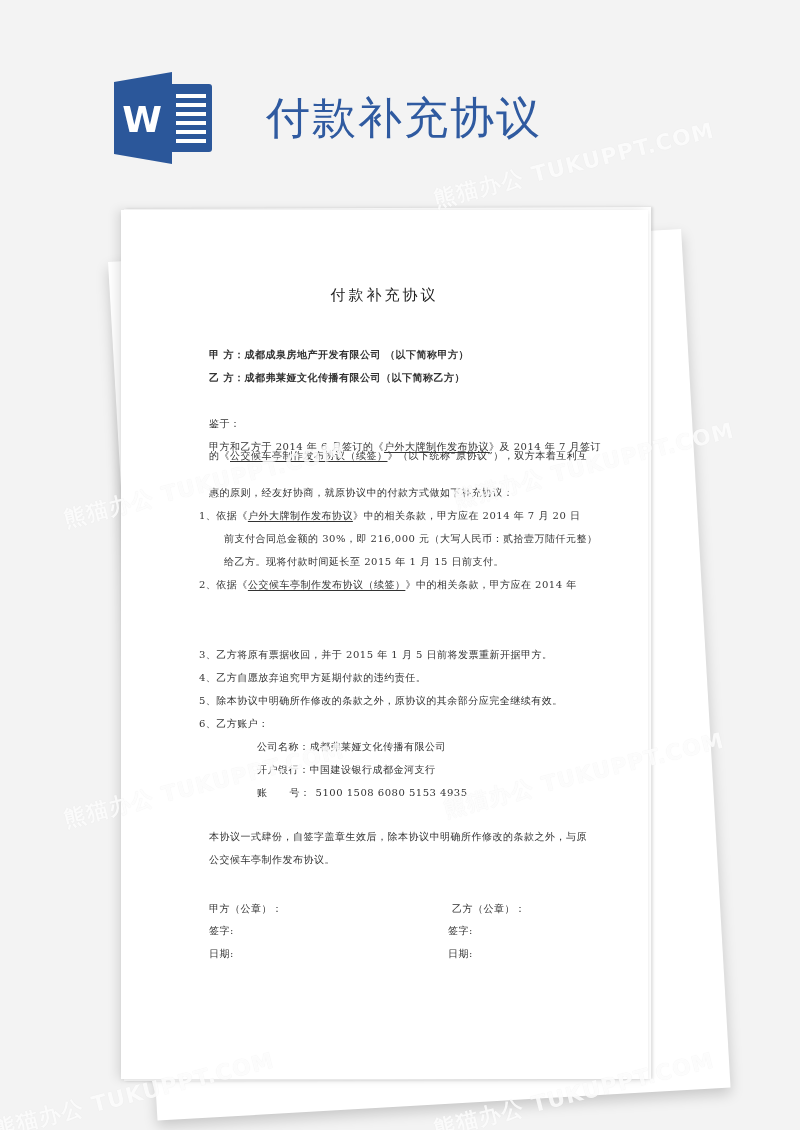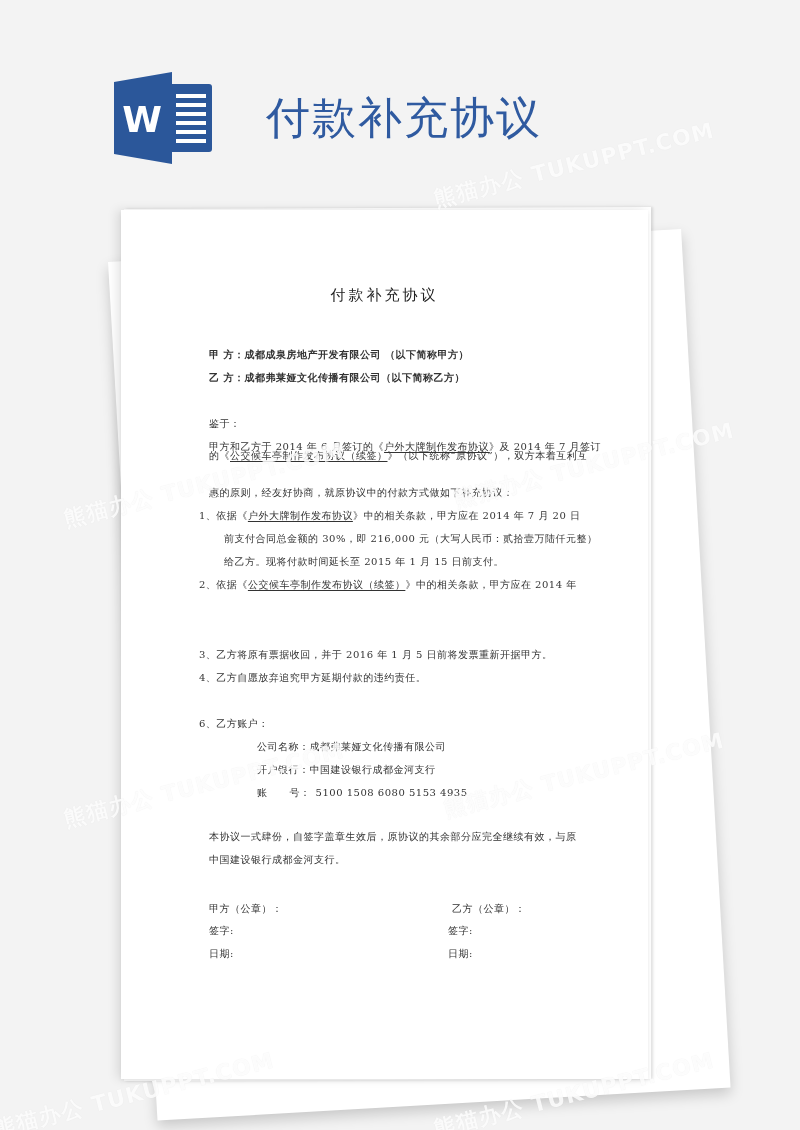--- a/index.html
+++ b/index.html
@@ -135,32 +135,33 @@
   <div class="line" style="top:299px; left:78px">
     <span>1、依据《</span><span class="u">户外大牌制作发布协议</span><span>》中的相关条款，甲方应在 2014 年 7 月  20 日</span>
   </div>
   <div class="line" style="top:322px; left:103px">前支付合同总金额的 30%，即 216,000 元（大写人民币：贰拾壹万陆仟元整）</div>
   <div class="line" style="top:345px; left:103px">给乙方。现将付款时间延长至 2015 年 1 月 15 日前支付。</div>
 
   <div class="line" style="top:368px; left:78px">
     <span>2、依据《</span><span class="u">公交候车亭制作发布协议（续签）</span><span>》中的相关条款，甲方应在 2014 年</span>
   </div>
 
-  <div class="line" style="top:438px; left:78px">3、乙方将原有票据收回，并于 2016 年 1 月 5 日前将发票重新开据甲方。</div>
+  <div class="line" style="top:438px; left:78px">3、乙方将原有票据收回，并于 2015 年 1 月 5 日前将发票重新开据甲方。</div>
   <div class="line" style="top:461px; left:78px">4、乙方自愿放弃追究甲方延期付款的违约责任。</div>
+  <div class="line" style="top:484px; left:78px">5、除本协议中明确所作修改的条款之外，原协议的其余部分应完全继续有效。</div>
   <div class="line" style="top:507px; left:78px">6、乙方账户：</div>
 
   <div class="line" style="top:530px; left:136px">公司名称：成都弗莱娅文化传播有限公司</div>
   <div class="line" style="top:553px; left:136px">开户银行：中国建设银行成都金河支行</div>
   <div class="line" style="top:576px; left:136px">
     <span style="white-space:pre">账      号：</span><span style="margin-left:5px">5100 1508 6080 5153 4935</span>
   </div>
 
-  <div class="line" style="top:620px">本协议一式肆份，自签字盖章生效后，原协议的其余部分应完全继续有效，与原</div>
-  <div class="line" style="top:643px">中国建设银行成都金河支行。</div>
+  <div class="line" style="top:620px">本协议一式肆份，自签字盖章生效后，除本协议中明确所作修改的条款之外，与原</div>
+  <div class="line" style="top:643px">公交候车亭制作发布协议。</div>
 
   <div class="line" style="top:692px">甲方（公章）：</div>
   <div class="line" style="top:714px">签字:</div>
   <div class="line" style="top:737px">日期:</div>
 
   <div class="line" style="top:692px; left:331px">乙方（公章）：</div>
   <div class="line" style="top:714px; left:327px">签字:</div>
   <div class="line" style="top:737px; left:327px">日期:</div>
 </div>
 

